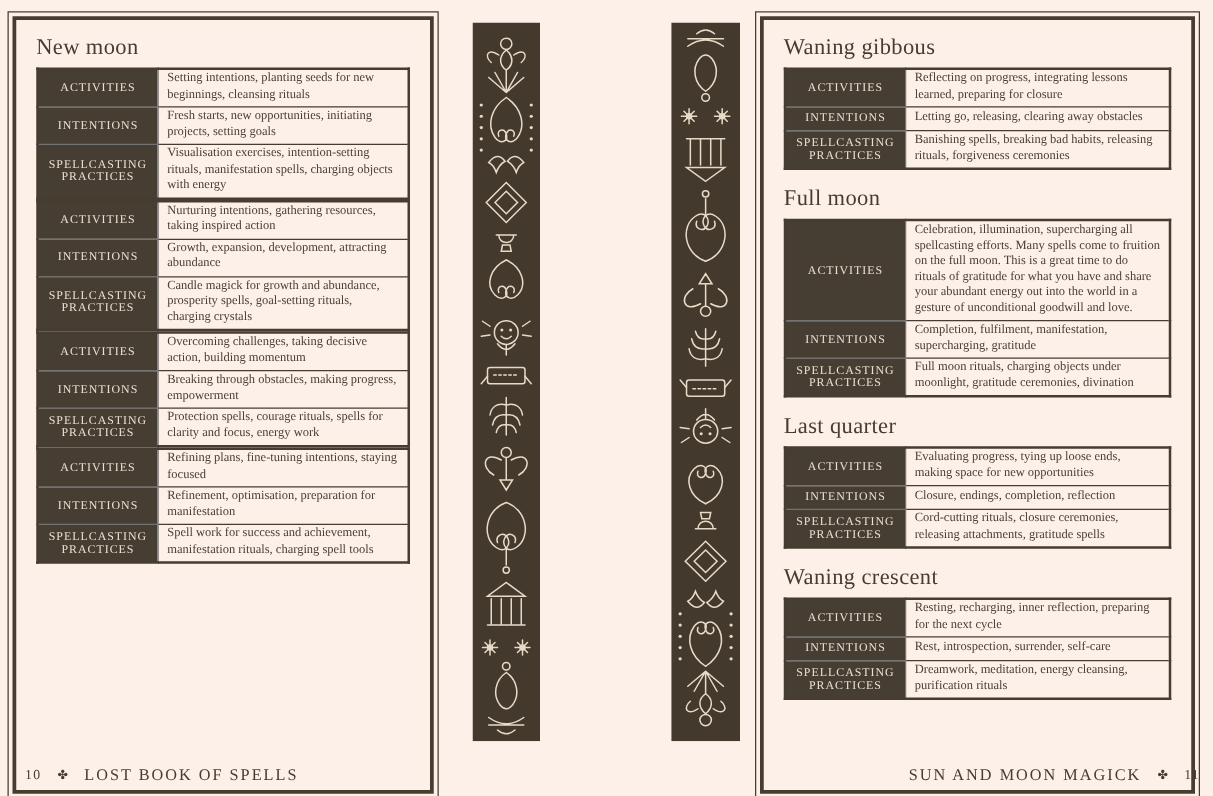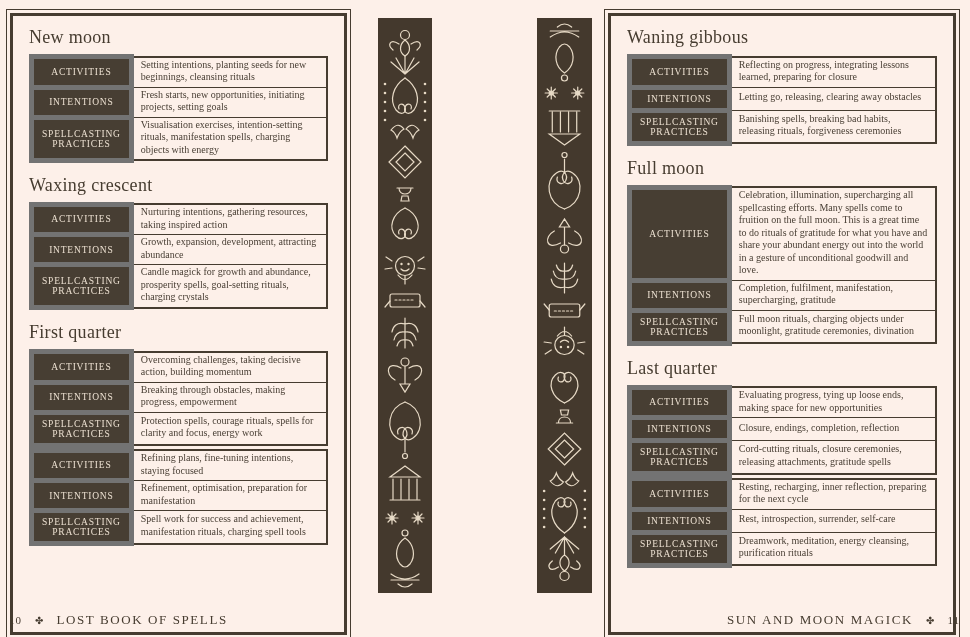--- a/index.html
+++ b/index.html
@@ -23,33 +23,33 @@
     font-size:18px; font-weight:normal; letter-spacing:0.3px;
     margin:12px 0 6px 0; color:#463c30;
   }
   section.phase:first-child .phase-title { margin-top:3px; }
   table.phase-table {
     width:100%; border-collapse:collapse; border:2px solid #463c30;
   }
   td.lbl {
     width:96px; background:#473e33; color:#ece0d1;
     font-size:9.5px; letter-spacing:0.8px; text-align:center;
-    padding:4px 8px; border:5px solid #737373;
+    padding:4px 8px; border:1px solid #737373;
   }
   td.val {
     font-size:10px; line-height:1.25; color:#4a4036;
     padding:1px 7px 3px 7px; border:1px solid #463c30;
   }
   .strip { position:absolute; top:18px; height:575px; }
   #strip-left  { left:378px; width:54px; }
   #strip-right { left:537px; width:55px; }
   .strip svg { width:100%; height:100%; display:block; }
   .footer {
     position:absolute; top:612px; display:flex; align-items:center; gap:13px;
-    font-size:13px; letter-spacing:1.6px; color:#463c30;
+    font-size:13px; letter-spacing:1.6px; color:#463c30;margin-left:11px;
   }
   #footer-left  { left:9px; }
   #footer-right { right:10px; }
   .pagenum { font-size:11px; letter-spacing:1px; }
   .floret { font-family:"DejaVu Sans", sans-serif; font-size:10px; letter-spacing:0; }
 </style>
 </head>
 <body>
 
 <svg width="0" height="0" style="position:absolute" aria-hidden="true">
@@ -132,41 +132,39 @@
             </tr>
         <tr>
               <td class="lbl">SPELLCASTING PRACTICES</td>
               <td class="val">Visualisation exercises, intention-setting rituals, manifestation spells, charging objects with energy</td>
             </tr>
       </tbody>
         </table>
     </section>
 
     <section class="phase">
-      <h2 class="phase-title">Waxing crescent</h2>
       <table class="phase-table">
           <tbody>
         <tr>
               <td class="lbl">ACTIVITIES</td>
               <td class="val">Nurturing intentions, gathering resources, taking inspired action</td>
             </tr>
         <tr>
               <td class="lbl">INTENTIONS</td>
               <td class="val">Growth, expansion, development, attracting abundance</td>
             </tr>
         <tr>
               <td class="lbl">SPELLCASTING PRACTICES</td>
               <td class="val">Candle magick for growth and abundance, prosperity spells, goal-setting rituals, charging crystals</td>
             </tr>
       </tbody>
         </table>
     </section>
 
     <section class="phase">
-      <h2 class="phase-title">First quarter</h2>
       <table class="phase-table">
           <tbody>
         <tr>
               <td class="lbl">ACTIVITIES</td>
               <td class="val">Overcoming challenges, taking decisive action, building momentum</td>
             </tr>
         <tr>
               <td class="lbl">INTENTIONS</td>
               <td class="val">Breaking through obstacles, making progress, empowerment</td>
             </tr>
@@ -268,20 +266,21 @@
             </tr>
         <tr>
               <td class="lbl">SPELLCASTING PRACTICES</td>
               <td class="val">Cord-cutting rituals, closure ceremonies, releasing attachments, gratitude spells</td>
             </tr>
       </tbody>
         </table>
     </section>
 
     <section class="phase">
+      <h2 class="phase-title">Waning crescent</h2>
       <table class="phase-table">
           <tbody>
         <tr>
               <td class="lbl">ACTIVITIES</td>
               <td class="val">Resting, recharging, inner reflection, preparing for the next cycle</td>
             </tr>
         <tr>
               <td class="lbl">INTENTIONS</td>
               <td class="val">Rest, introspection, surrender, self-care</td>
             </tr>

